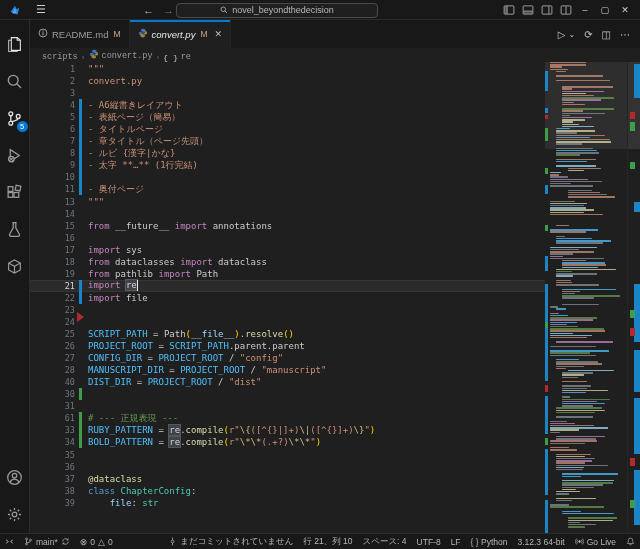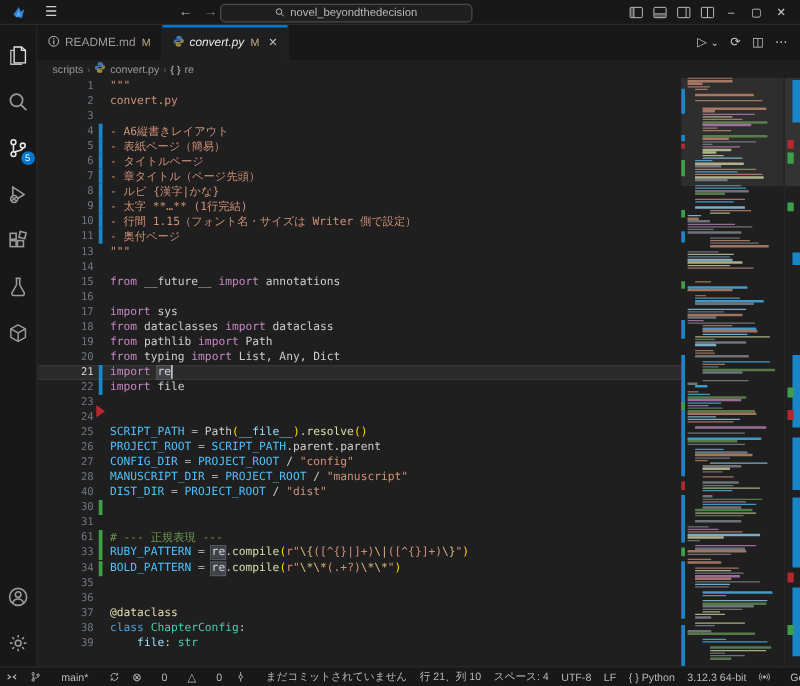--- a/index.html
+++ b/index.html
@@ -41,21 +41,21 @@
   .tab.active { background:#1f1f1f; color:#e8e8e8; }
   .tab.active::before { content:""; position:absolute; top:0; left:0; right:0; height:1.5px; background:#0078d4; }
   .tab .fname.italic { font-style:italic; }
   .tab .mod { font-size:8.5px; color:#c7ab87; margin-left:1px; }
   .tab .close { font-size:9px; color:#bbb; margin-left:3px; }
   #tab-actions { margin-left:auto; display:flex; align-items:center; gap:9px; padding-right:10px; color:#c5c5c5; }
   #tab-actions .ta { display:flex; align-items:center; cursor:pointer; font-size:10px; }
 
   
   #breadcrumb { position:absolute; left:30px; top:48px; right:0; height:14px; background:#1f1f1f;
-    display:flex; align-items:center; padding-left:12px; font-size:8.5px; color:#9a9a9a; gap:3px; }
+    display:flex; align-items:flex-end; padding-left:12px; font-size:8.5px; color:#9a9a9a; gap:3px;font-family:Liberation Mono, monospace; }
   .bc-sep { color:#6a6a6a; font-size:8px; }
   .bc-item { display:flex; align-items:center; gap:3px; cursor:pointer; }
   .bc-sym { color:#9a9a9a; font-weight:bold; font-size:8px; }
 
   
   #editor { position:absolute; left:30px; top:62px; right:0; bottom:16px; background:#1f1f1f; overflow:hidden; }
   #code-scroll { position:absolute; left:0; top:1px; right:95px; bottom:0; }
   .cl { position:relative; height:12.05px; display:flex; align-items:center; white-space:pre;
     font-family:"DejaVu Sans Mono", monospace; font-size:9px; }
   .cl .ln { width:45px; text-align:right; color:#6e7681; font-size:8.5px; flex:none;
@@ -83,21 +83,21 @@
   #mm-slider { position:absolute; left:0; right:0; top:0; height:87px; background:rgba(255,255,255,0.07); }
   
   #ruler { position:absolute; top:0; right:0; width:13px; bottom:0; background:#1f1f1f;
     border-left:1px solid #252525; cursor:pointer; }
   .rl-mark { position:absolute; }
   #ruler-slider { position:absolute; left:0; right:0; top:0; height:87px; background:rgba(255,255,255,0.09); }
 
   
   #statusbar { position:absolute; left:0; right:0; bottom:0; height:16px; background:#181818;
     border-top:1px solid #2b2b2b; display:flex; align-items:center; font-size:8.5px; color:#b8b8b8; }
-  .sb-item { display:flex; align-items:center; gap:16px; padding:0 5px; height:16px; cursor:pointer; white-space:nowrap; }
+  .sb-item { display:flex; align-items:center; gap:3px; padding:0 5px; height:16px; cursor:pointer; white-space:nowrap; }
   .sb-item svg { width:9px; height:9px; }
   #sb-left { display:flex; align-items:center; }
   #sb-right { margin-left:auto; display:flex; align-items:center; }
   .sb-ic { font-size:9px; }
 </style>
 </head>
 <body>
 
 <div id="window">
 
@@ -270,30 +270,29 @@
     <div id="code-scroll">
         <div class="cl"><span class="ln">1</span><span class="dec"></span><span class="body"><span class="tk-str">"""</span></span></div>
         <div class="cl"><span class="ln">2</span><span class="dec"></span><span class="body"><span class="tk-str">convert.py</span></span></div>
         <div class="cl"><span class="ln">3</span><span class="dec"></span><span class="body"></span></div>
         <div class="cl"><span class="ln">4</span><span class="dec m"></span><span class="body"><span class="tk-str">- A6縦書きレイアウト</span></span></div>
         <div class="cl"><span class="ln">5</span><span class="dec m"></span><span class="body"><span class="tk-str">- 表紙ページ（簡易）</span></span></div>
         <div class="cl"><span class="ln">6</span><span class="dec m"></span><span class="body"><span class="tk-str">- タイトルページ</span></span></div>
         <div class="cl"><span class="ln">7</span><span class="dec m"></span><span class="body"><span class="tk-str">- 章タイトル（ページ先頭）</span></span></div>
         <div class="cl"><span class="ln">8</span><span class="dec m"></span><span class="body"><span class="tk-str">- ルビ {漢字|かな}</span></span></div>
         <div class="cl"><span class="ln">9</span><span class="dec m"></span><span class="body"><span class="tk-str">- 太字 **…** (1行完結)</span></span></div>
-        <div class="cl"><span class="ln">10</span><span class="dec m"></span><span class="body"><span class="tk-str">- 行間 1.15（フォント名・サイズは Writer 側で設定）</span></span></div>
+        <div class="cl"><span class="ln">10</span><span class="dec m"></span></div>
         <div class="cl"><span class="ln">11</span><span class="dec m"></span><span class="body"><span class="tk-str">- 奥付ページ</span></span></div>
         <div class="cl"><span class="ln">13</span><span class="dec"></span><span class="body"><span class="tk-str">"""</span></span></div>
         <div class="cl"><span class="ln">14</span><span class="dec"></span><span class="body"></span></div>
         <div class="cl"><span class="ln">15</span><span class="dec"></span><span class="body"><span class="tk-kw">from</span><span class="tk-pln"> __future__ </span><span class="tk-kw">import</span><span class="tk-pln"> annotations</span></span></div>
         <div class="cl"><span class="ln">16</span><span class="dec"></span><span class="body"></span></div>
         <div class="cl"><span class="ln">17</span><span class="dec"></span><span class="body"><span class="tk-kw">import</span><span class="tk-pln"> sys</span></span></div>
         <div class="cl"><span class="ln">18</span><span class="dec"></span><span class="body"><span class="tk-kw">from</span><span class="tk-pln"> dataclasses </span><span class="tk-kw">import</span><span class="tk-pln"> dataclass</span></span></div>
         <div class="cl"><span class="ln">19</span><span class="dec"></span><span class="body"><span class="tk-kw">from</span><span class="tk-pln"> pathlib </span><span class="tk-kw">import</span><span class="tk-pln"> Path</span></span></div>
-        <div class="cl"><span class="ln">20</span><span class="dec"></span><span class="body"><span class="tk-kw">from</span><span class="tk-pln"> typing </span><span class="tk-kw">import</span><span class="tk-pln"> List, Any, Dict</span></span></div>
         <div class="cl cur"><span class="ln">21</span><span class="dec m"></span><span class="body"><span class="tk-kw">import</span><span class="tk-pln"> </span><span class="tk-hlw">re</span><span class="cursor"></span></span></div>
         <div class="cl"><span class="ln">22</span><span class="dec m"></span><span class="body"><span class="tk-kw">import</span><span class="tk-pln"> file</span></span></div>
         <div class="cl"><span class="ln">23</span><span class="dec"></span><span class="body"></span></div>
         <div class="cl"><span class="ln">24</span><span class="dec d"></span><span class="body"></span></div>
         <div class="cl"><span class="ln">25</span><span class="dec"></span><span class="body"><span class="tk-const">SCRIPT_PATH</span><span class="tk-pln"> = </span><span class="tk-pln">Path</span><span class="tk-b">(</span><span class="tk-var">__file__</span><span class="tk-b">)</span><span class="tk-pln">.</span><span class="tk-func">resolve</span><span class="tk-b">()</span></span></div>
         <div class="cl"><span class="ln">26</span><span class="dec"></span><span class="body"><span class="tk-const">PROJECT_ROOT</span><span class="tk-pln"> = </span><span class="tk-const">SCRIPT_PATH</span><span class="tk-pln">.parent.parent</span></span></div>
         <div class="cl"><span class="ln">27</span><span class="dec"></span><span class="body"><span class="tk-const">CONFIG_DIR</span><span class="tk-pln"> = </span><span class="tk-const">PROJECT_ROOT</span><span class="tk-pln"> / </span><span class="tk-str">"config"</span></span></div>
         <div class="cl"><span class="ln">28</span><span class="dec"></span><span class="body"><span class="tk-const">MANUSCRIPT_DIR</span><span class="tk-pln"> = </span><span class="tk-const">PROJECT_ROOT</span><span class="tk-pln"> / </span><span class="tk-str">"manuscript"</span></span></div>
         <div class="cl"><span class="ln">40</span><span class="dec"></span><span class="body"><span class="tk-const">DIST_DIR</span><span class="tk-pln"> = </span><span class="tk-const">PROJECT_ROOT</span><span class="tk-pln"> / </span><span class="tk-str">"dist"</span></span></div>
         <div class="cl"><span class="ln">30</span><span class="dec a"></span><span class="body"></span></div>

